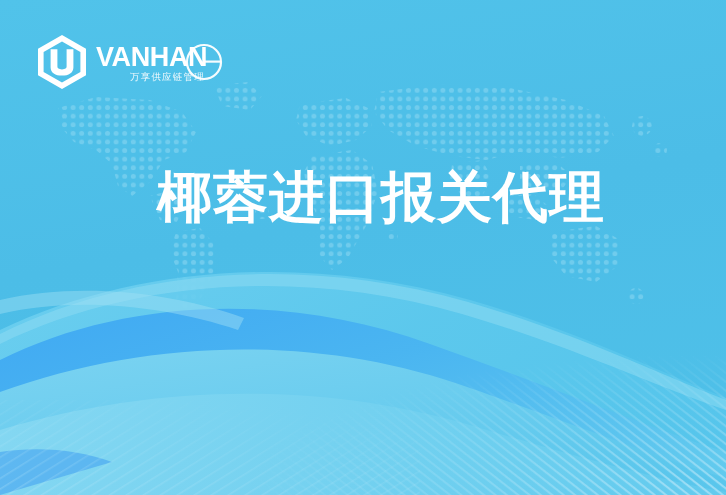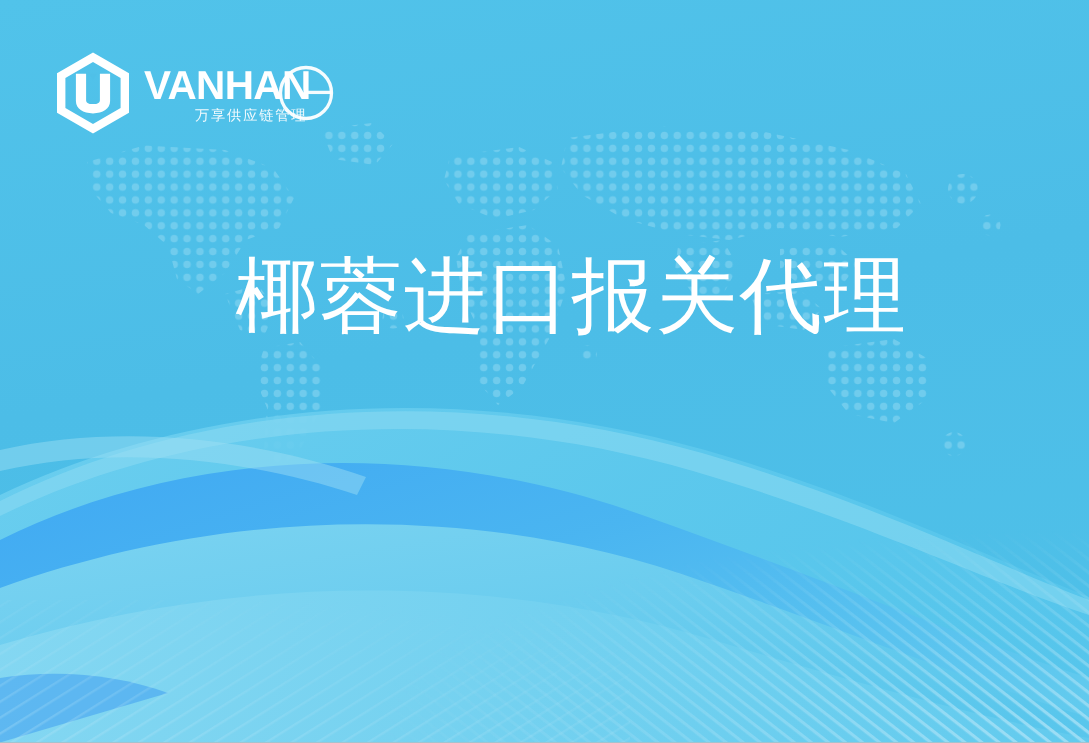--- a/index.html
+++ b/index.html
@@ -5,21 +5,21 @@
   html, body {
     margin: 0;
     padding: 0;
     background: #ffffff;
   }
   #banner {
     position: relative;
     width: 726px;
     height: 495px;
     overflow: hidden;
-    background: #737373;
+    background: #0369a1;
     font-family: "Liberation Sans", "DejaVu Sans", sans-serif;
   }
 
   
   .layer {
     position: absolute;
     inset: 0;
     width: 100%;
     height: 100%;
   }
@@ -56,21 +56,21 @@
   
   #title-block {
     position: absolute;
     left: 0;
     right: 0;
     top: 158px;
     text-align: center;
   }
   .title-line {
     color: #ffffff;
-    font-weight: normal;
+    font-weight: bold;
     font-size: 55px;
     line-height: 78px;
     letter-spacing: 1px;
     white-space: nowrap;
     text-rendering: geometricPrecision;
     padding-left: 36px;
   }
   #title-line-2 { letter-spacing: 0px; font-size: 54px; }
 
   

